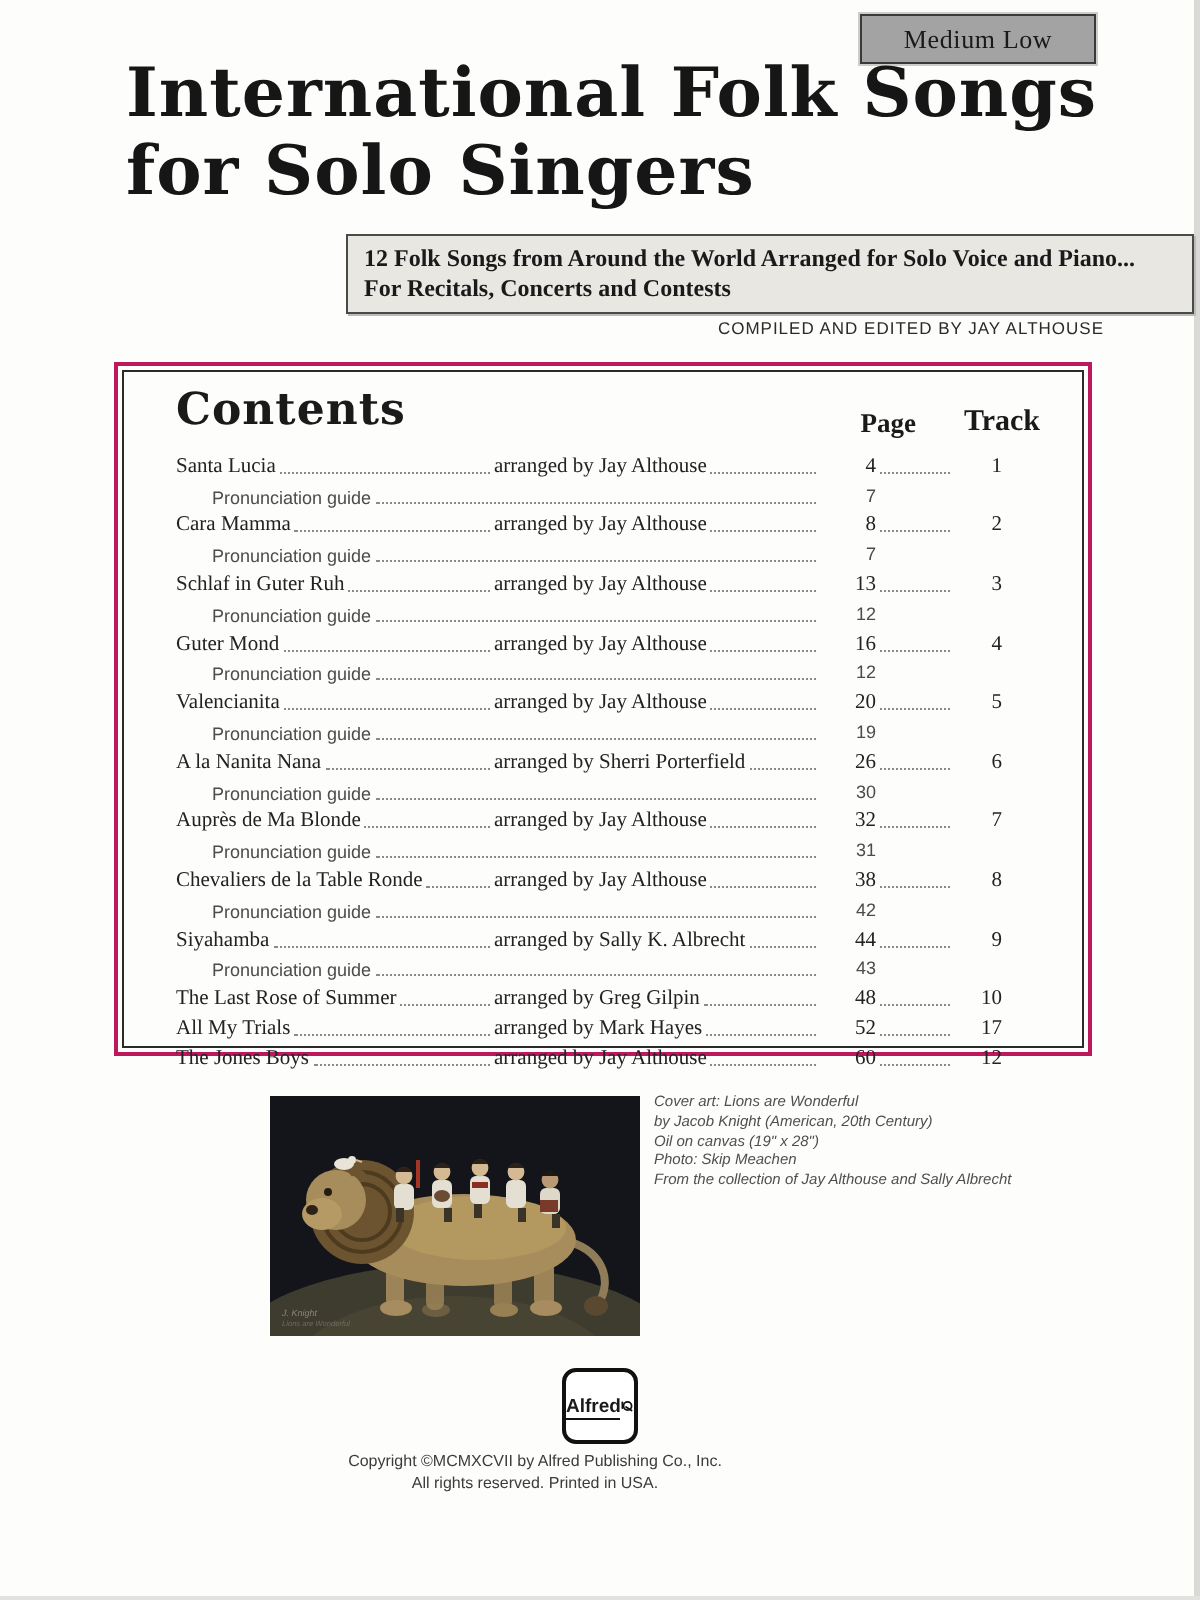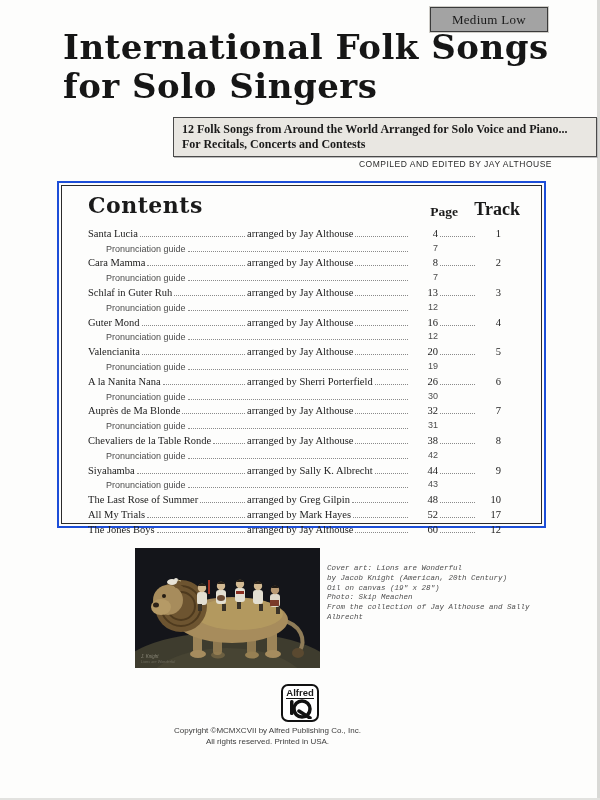--- a/index.html
+++ b/index.html
@@ -16,51 +16,51 @@
   .main-title{position:absolute;top:28px;left:63px;width:520px;
          font-family:"DejaVu Serif","Liberation Serif",serif;font-weight:600;
          font-size:34px;line-height:39px;letter-spacing:.5px;color:#161616;}
   .subtitle-box{position:absolute;top:117px;left:129px;width:406px;
          background:#e9e7e2;border:1px solid #4a4a4a;box-shadow:1px 1px 0 #bbb;
          padding:4px 8px 5px 8px;font-weight:bold;font-size:12px;line-height:14.5px;margin-left:44px;}
   .credit{position:absolute;top:159px;left:129px;width:423px;text-align:right;
          font-family:"Liberation Sans",sans-serif;font-size:8.5px;letter-spacing:.5px;color:#2a2a2a;}
 
   .contents-box{position:absolute;top:181px;left:57px;width:489px;height:347px;
-         border:2px solid #1d4ed8;box-sizing:border-box;padding:2px;}
+         border:2px solid #be185d;box-sizing:border-box;padding:2px;}
   .contents-inner{border:1px solid #2b2b2b;width:100%;height:100%;box-sizing:border-box;
          padding:6px 0 0 26px;}
   .contents-header{position:relative;height:32px;}
   .contents-heading{font-family:"DejaVu Serif","Liberation Serif",serif;font-weight:600;
          font-size:22px;letter-spacing:.5px;}
   .col-page{position:absolute;right:83px;bottom:4px;font-weight:600;font-size:13.5px;}
-  .col-track{position:absolute;right:21px;bottom:4px;font-weight:600;font-size:18px;}
+  .col-track{position:absolute;right:21px;bottom:4px;font-weight:600;font-size:15px;}
 
   .rows{width:455px;}
   .song-row,.pron-row{display:flex;align-items:flex-end;height:14.8px;
          padding-right:42px;box-sizing:border-box;font-size:10.5px;color:#222;}
   .seg1{display:flex;width:159px;align-items:flex-end;}
   .c-title,.c-arr,.c-page,.c-track{white-space:nowrap;line-height:11px;}
   .c-page{width:28px;text-align:right;}
   .c-track{width:24px;text-align:right;}
   .leader{flex:1 1 auto;border-bottom:1px dotted #8a8a8a;margin:0 2px 2px 2px;min-width:6px;}
   .lead-track{flex:0 0 35px;}
   .pron-row{font-family:"Liberation Sans",sans-serif;font-size:9px;color:#4c4c4c;}
   .pron-row .p-label{padding-left:18px;white-space:nowrap;line-height:10px;}
   .pron-row .track-spacer{flex:0 0 63px;}
 
   .cover-art{position:absolute;left:135px;top:548px;width:185px;height:120px;
          background:#141417;}
-  .caption{position:absolute;left:327px;top:564px;width:230px;
-         font-family:Liberation Mono, monospace;font-style:italic;
+  .caption{position:absolute;left:327px;top:546px;width:230px;
+         font-family:Liberation Sans, sans-serif;font-style:italic;
          font-size:7.5px;line-height:9.8px;color:#4f4f4f;}
 
   .logo{position:absolute;top:684px;left:50%;transform:translateX(-50%);
          width:38px;height:38px;border:2px solid #111;border-radius:7px;
-         box-sizing:border-box;background:#fff;display:flex;flex-direction:column;align-items:center;}
+         box-sizing:border-box;background:#fff;display:flex;flex-direction:row;align-items:center;}
   .logo-text{font-family:"Liberation Sans",sans-serif;font-weight:bold;font-size:9.5px;
          border-bottom:1px solid #111;width:28px;text-align:center;margin-top:1px;line-height:11px;}
   .copyright{position:absolute;top:726px;left:0;width:535px;text-align:center;
          font-family:"Liberation Sans",sans-serif;font-size:8px;line-height:10.5px;color:#3c3c3c;}
 </style>
 </head>
 <body>
 
 <div class="scan-edge-right"></div>
 <div class="scan-edge-bottom"></div>

